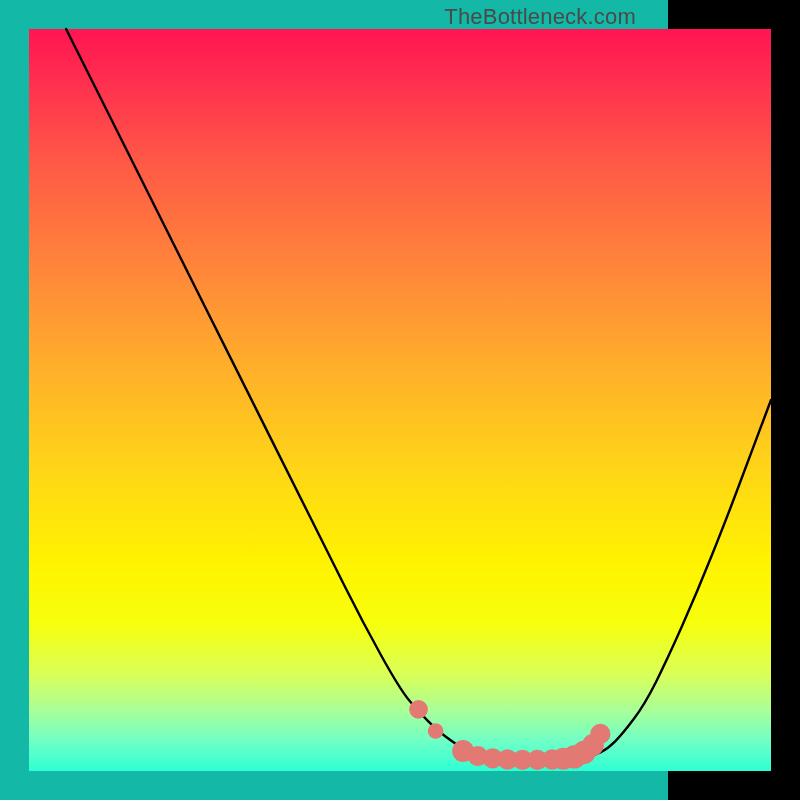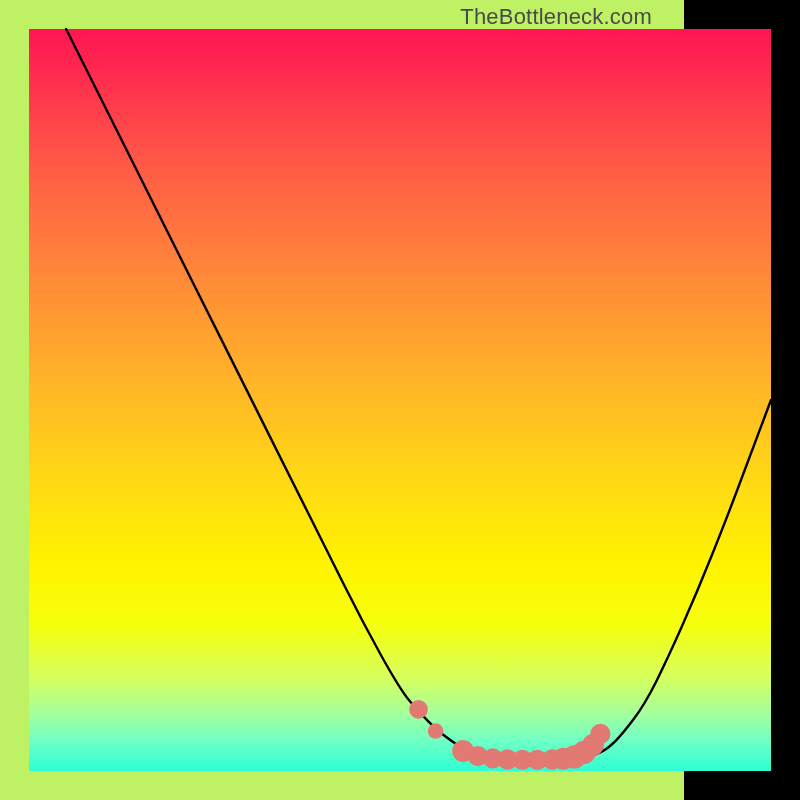--- a/index.html
+++ b/index.html
@@ -10,22 +10,21 @@
     background: #000;
     font-family: Arial, Helvetica, sans-serif;
     overflow: hidden;
   }
   .frame {
     position: absolute;
     left: 0;
     top: 0;
     width: 668px;
     height: 800px;
-    background: #bef264;
-    padding-left: 16px;
+    background: #14b8a6;
   }
   .plot {
     position: absolute;
     left: 29px;
     top: 29px;
     width: 742px;
     height: 742px;
     
   }
   .watermark {

